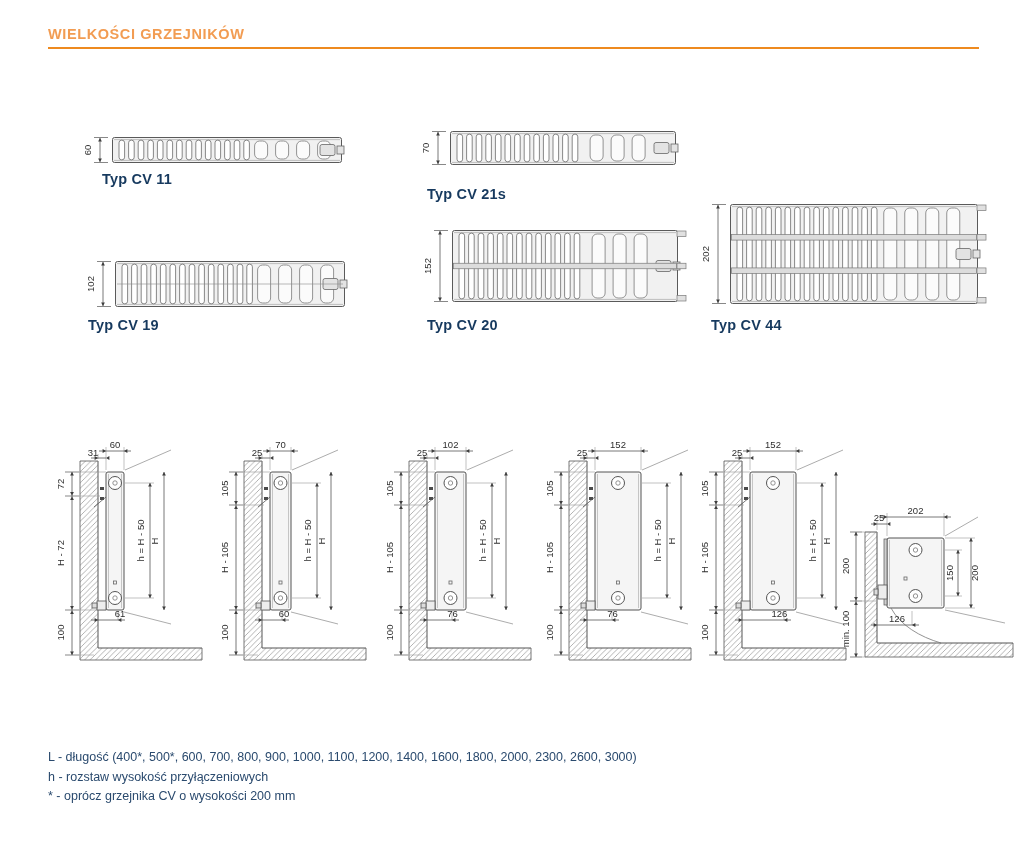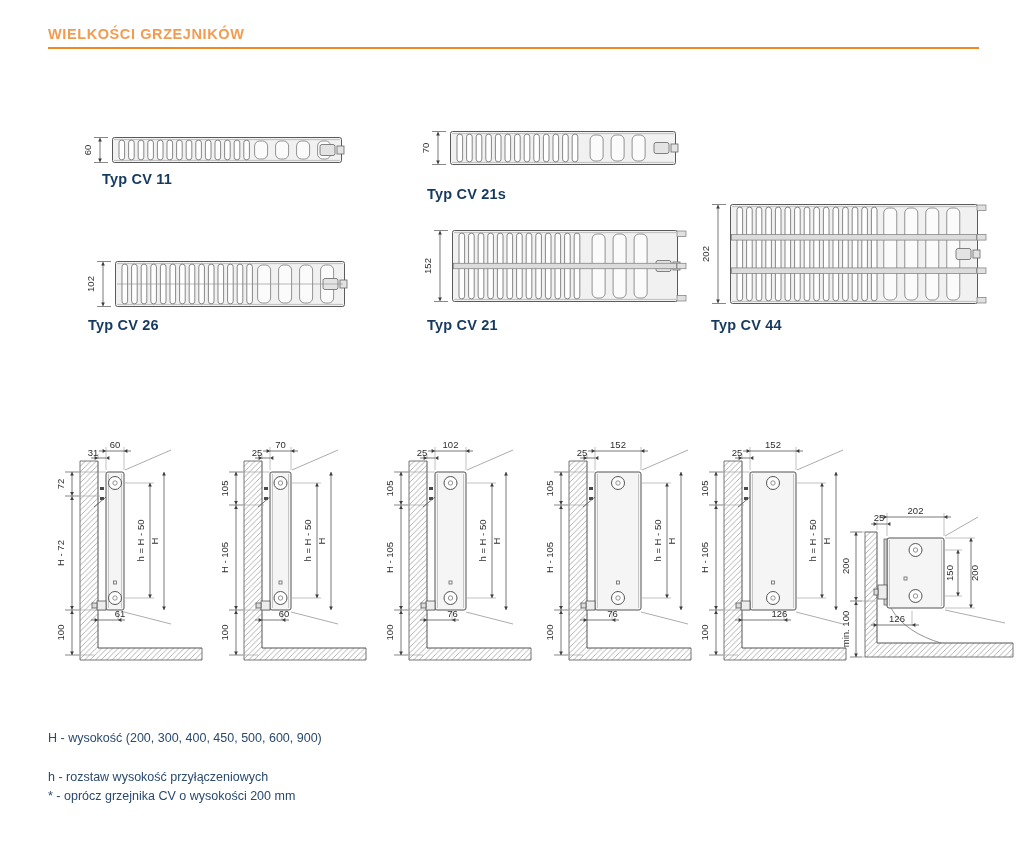--- a/index.html
+++ b/index.html
@@ -16,26 +16,26 @@
 </style>
 </head>
 <body>
 
 <div class="page" id="page">
   <div class="header">WIELKOŚCI GRZEJNIKÓW</div>
   <div class="header-rule"></div>
 
   <div class="cs-label" style="left:102px;top:171px">Typ CV 11</div>
   <div class="cs-label" style="left:427px;top:186px">Typ CV 21s</div>
-  <div class="cs-label" style="left:88px;top:317px">Typ CV 26</div>
-  <div class="cs-label" style="left:427px;top:317px">Typ CV 21</div>
+  <div class="cs-label" style="left:88px;top:317px">Typ CV 19</div>
+  <div class="cs-label" style="left:427px;top:317px">Typ CV 20</div>
   <div class="cs-label" style="left:711px;top:317px">Typ CV 44</div>
 
 
-  <div class="note" style="top:731px">H - wysokość (200, 300, 400, 450, 500, 600, 900)</div>
+  <div class="note" style="top:750px">L - długość (400*, 500*, 600, 700, 800, 900, 1000, 1100, 1200, 1400, 1600, 1800, 2000, 2300, 2600, 3000)</div>
   <div class="note" style="top:770px">h - rozstaw wysokość przyłączeniowych</div>
   <div class="note" style="top:789px">* - oprócz grzejnika CV o wysokości 200 mm</div>
 <svg width="280" height="40" viewBox="-34 -5 280 40" style="left: 78px; top: 132px;">
       <rect x="0.5" y="0.5" width="229" height="25" rx="2" fill="#f1f1f1" stroke="#5a5a5a" stroke-width="1"></rect>
       <line x1="2" y1="2.6" x2="228" y2="2.6" stroke="#9a9a9a" stroke-width="0.6"></line>
       <line x1="2" y1="23.4" x2="228" y2="23.4" stroke="#9a9a9a" stroke-width="0.6"></line>
       <rect x="7" y="3.2" width="5.6" height="19.6" rx="2.6" fill="#ffffff" stroke="#6a6a6a" stroke-width="0.8"></rect>
       <rect x="16.6" y="3.2" width="5.6" height="19.6" rx="2.6" fill="#ffffff" stroke="#6a6a6a" stroke-width="0.8"></rect>
       <rect x="26.200000000000003" y="3.2" width="5.6" height="19.6" rx="2.6" fill="#ffffff" stroke="#6a6a6a" stroke-width="0.8"></rect>
       <rect x="35.800000000000004" y="3.2" width="5.6" height="19.6" rx="2.6" fill="#ffffff" stroke="#6a6a6a" stroke-width="0.8"></rect>

